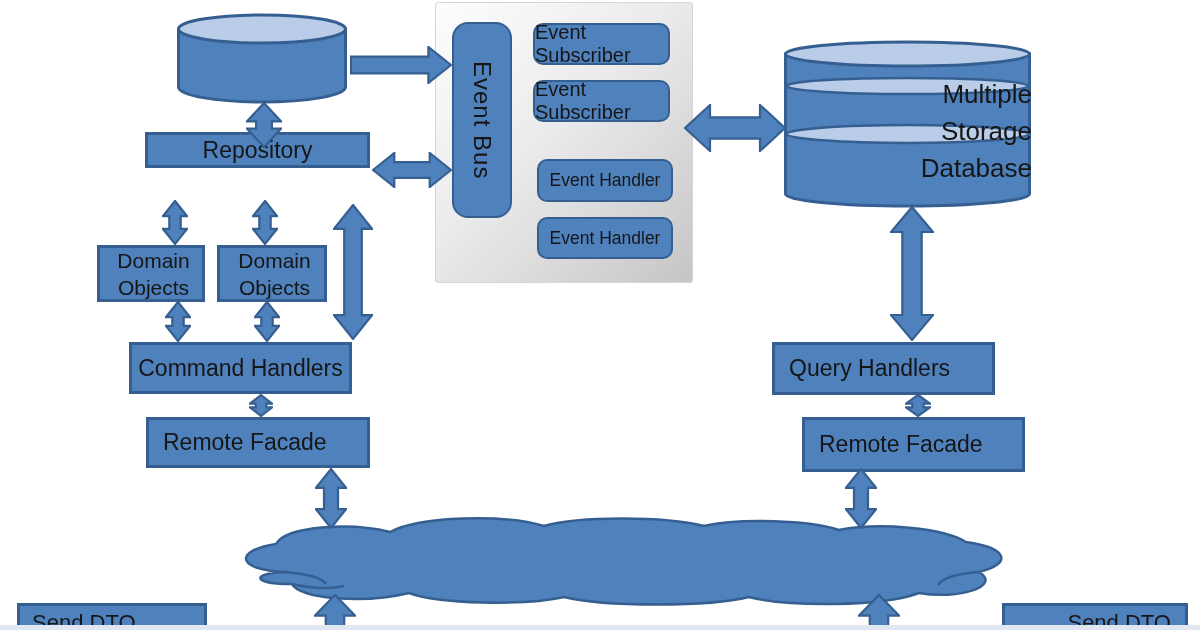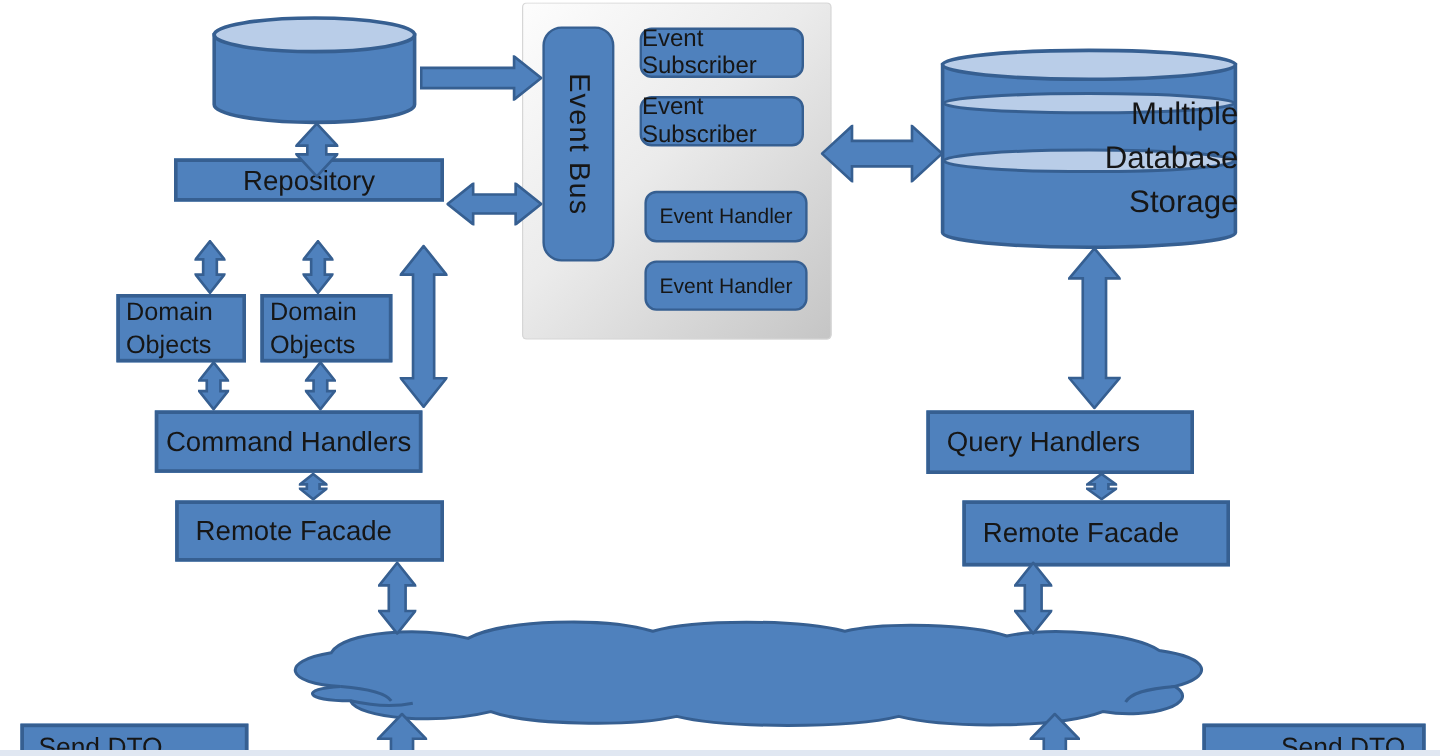--- a/index.html
+++ b/index.html
@@ -15,21 +15,21 @@
   .rightalign{justify-content:flex-end;}
   .cyl,.cloud{position:absolute;z-index:2;}
   .lbl{position:absolute;z-index:4;display:flex;align-items:center;justify-content:center;
        text-align:center;pointer-events:none;}
   .arrow{position:absolute;z-index:3;}
   .arrow svg{display:block;}
   .vtext{writing-mode:vertical-rl;text-orientation:mixed;font-size:24px;letter-spacing:1px;}
   .f29{font-size:29px;} .f26{font-size:26px;line-height:37px;align-items:flex-end;} .f23{font-size:23px;}
   .f22{font-size:22px;} .f21{font-size:21px;line-height:27px;} .f17{font-size:20px;}
   .f18{font-size:17.5px;}
-  .col{flex-direction:column;align-items:flex-start;padding-left:5px;}
+  .col{flex-direction:column;align-items:center;padding-left:5px;}
   .strip{position:absolute;left:0;top:625px;width:1200px;height:5px;background:#e0e7f2;z-index:60;}
 </style>
 </head>
 <body>
 
 <div class="canvas">
 
   <div class="panel"></div>
 
   <div class="cyl" style="left:176px;top:13px;width:172px;height:95px;">
@@ -42,22 +42,22 @@
   <div class="cyl" style="left:783px;top:40px;width:249px;height:170px;">
     <svg width="249" height="170" viewBox="0 0 249 170">
       <path d="M2.5,14 V154 a122,12 0 0 0 244,0 V14 Z" fill="#4f81bd" stroke="#365f91" stroke-width="3"></path>
       <ellipse cx="124.5" cy="46" rx="121" ry="8" fill="#b9cde8" stroke="#365f91" stroke-width="2.5"></ellipse>
       <ellipse cx="124.5" cy="94" rx="121" ry="9" fill="#b9cde8" stroke="#365f91" stroke-width="2.5"></ellipse>
       <ellipse cx="124.5" cy="14" rx="122" ry="12" fill="#b9cde8" stroke="#365f91" stroke-width="3"></ellipse>
     </svg>
   </div>
   <div class="lbl f26" style="left:783px;top:76px;width:249px;flex-direction:column;">
     <span>Multiple</span>
+    <span>Storage</span>
     <span>Database</span>
-    <span>Storage</span>
   </div>
 
   <div class="box rbox" style="left:452px;top:22px;width:60px;height:196px;border-radius:16px;">
     <span class="vtext">Event Bus</span>
   </div>
 
   <div class="box rbox f17" style="left:533px;top:23px;width:137px;height:42px;">
     <span>Event Subscriber</span>
   </div>
   <div class="box rbox f17" style="left:533px;top:80px;width:137px;height:42px;">

